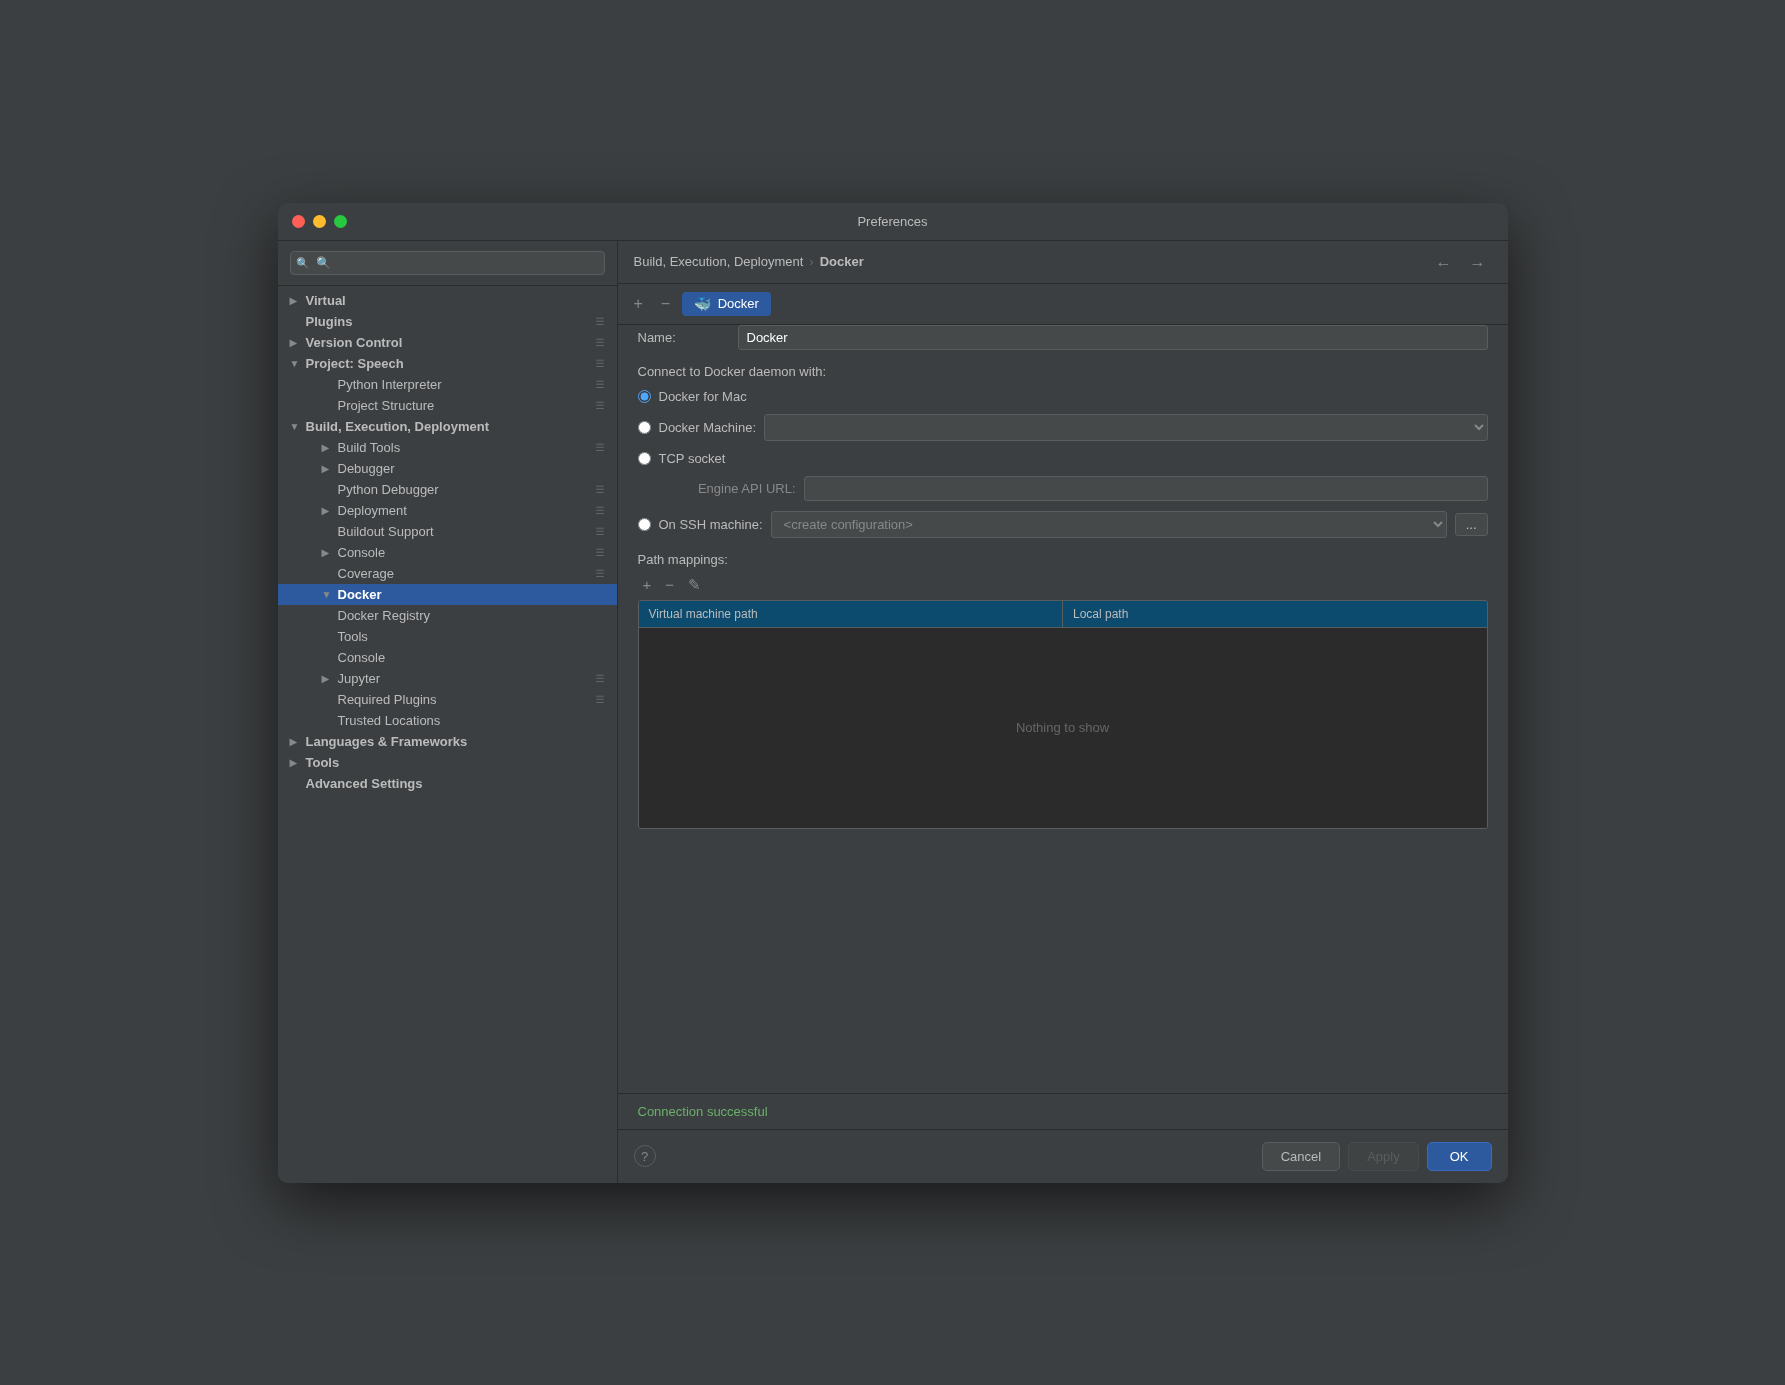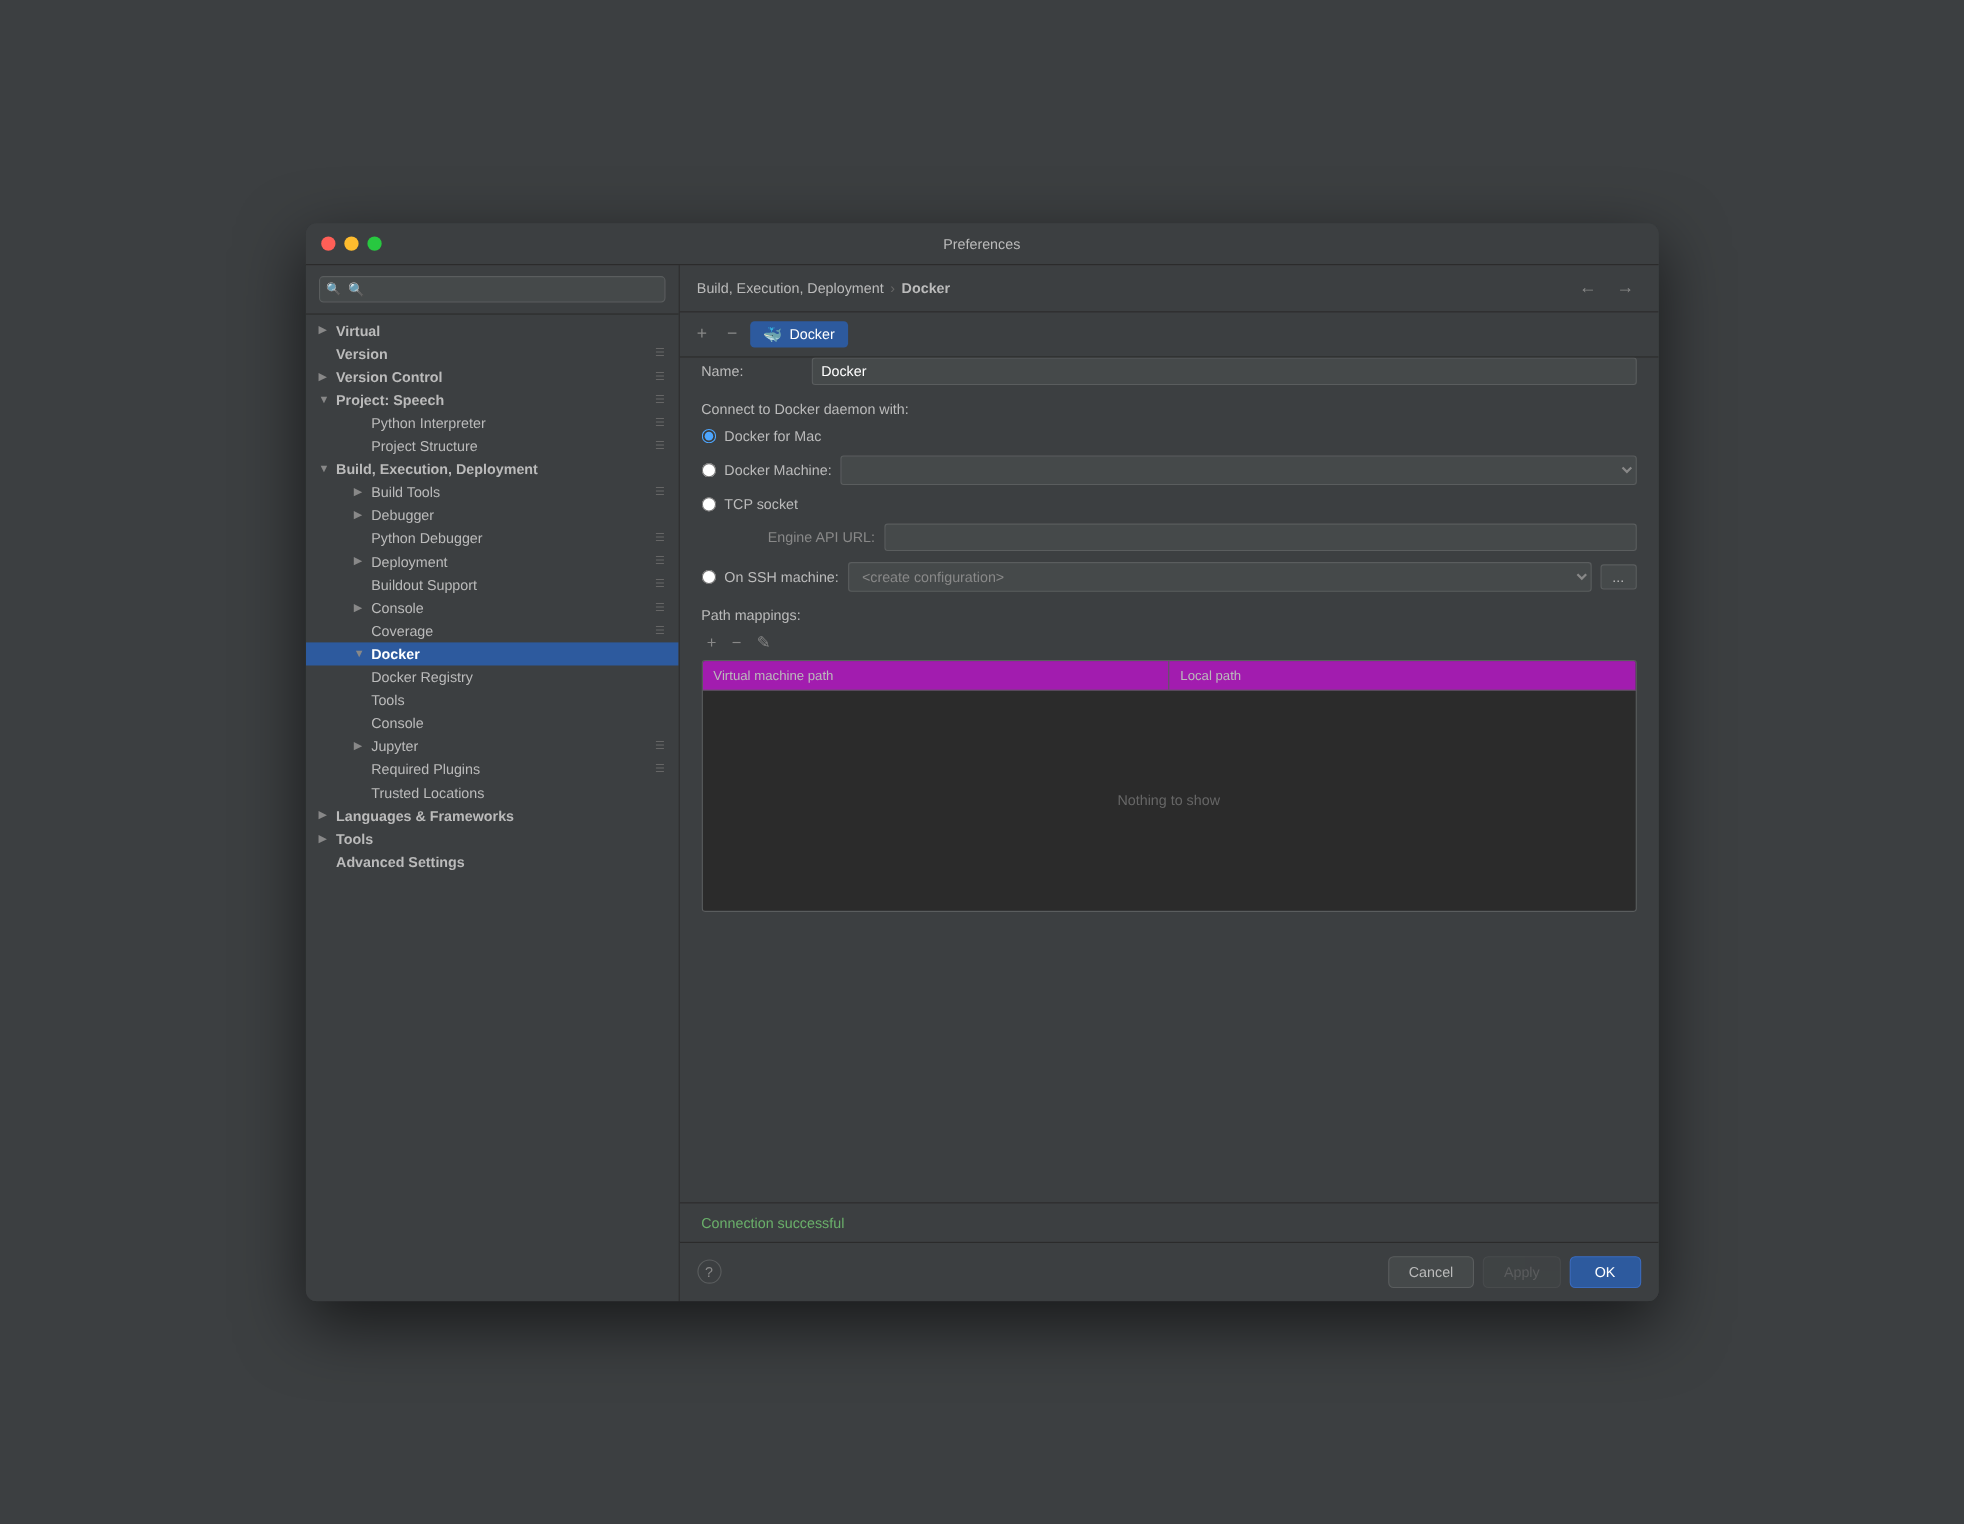--- a/index.html
+++ b/index.html
@@ -355,21 +355,21 @@
       padding: 2px 5px;
       line-height: 1;
     }
     .path-table {
       border: 1px solid #5a5d5e;
       border-radius: 3px;
       overflow: hidden;
     }
     .path-table-header {
       display: flex;
-      background: #a21caf;
+      background: #0c4a6e;
       border-bottom: 1px solid #5a5d5e;
       justify-content: center;
     }
     .path-table-col {
       flex: 1;
       padding: 6px 10px;
       color: #bbbbbb;
       font-size: 12px;
       font-weight: 500;
       border-right: 1px solid #5a5d5e;
@@ -472,21 +472,21 @@
       </div>
       <div class="sidebar-tree">
 
         <div class="tree-item level-0">
           <span class="tree-arrow">▶</span>
           <span class="tree-label">Virtual</span>
         </div>
 
         <div class="tree-item level-0">
           <span class="tree-arrow"></span>
-          <span class="tree-label">Version</span>
+          <span class="tree-label">Plugins</span>
           <span class="tree-sync-icon">☰</span>
         </div>
 
         <div class="tree-item level-0">
           <span class="tree-arrow">▶</span>
           <span class="tree-label">Version Control</span>
           <span class="tree-sync-icon">☰</span>
         </div>
 
         <div class="tree-item level-0">

